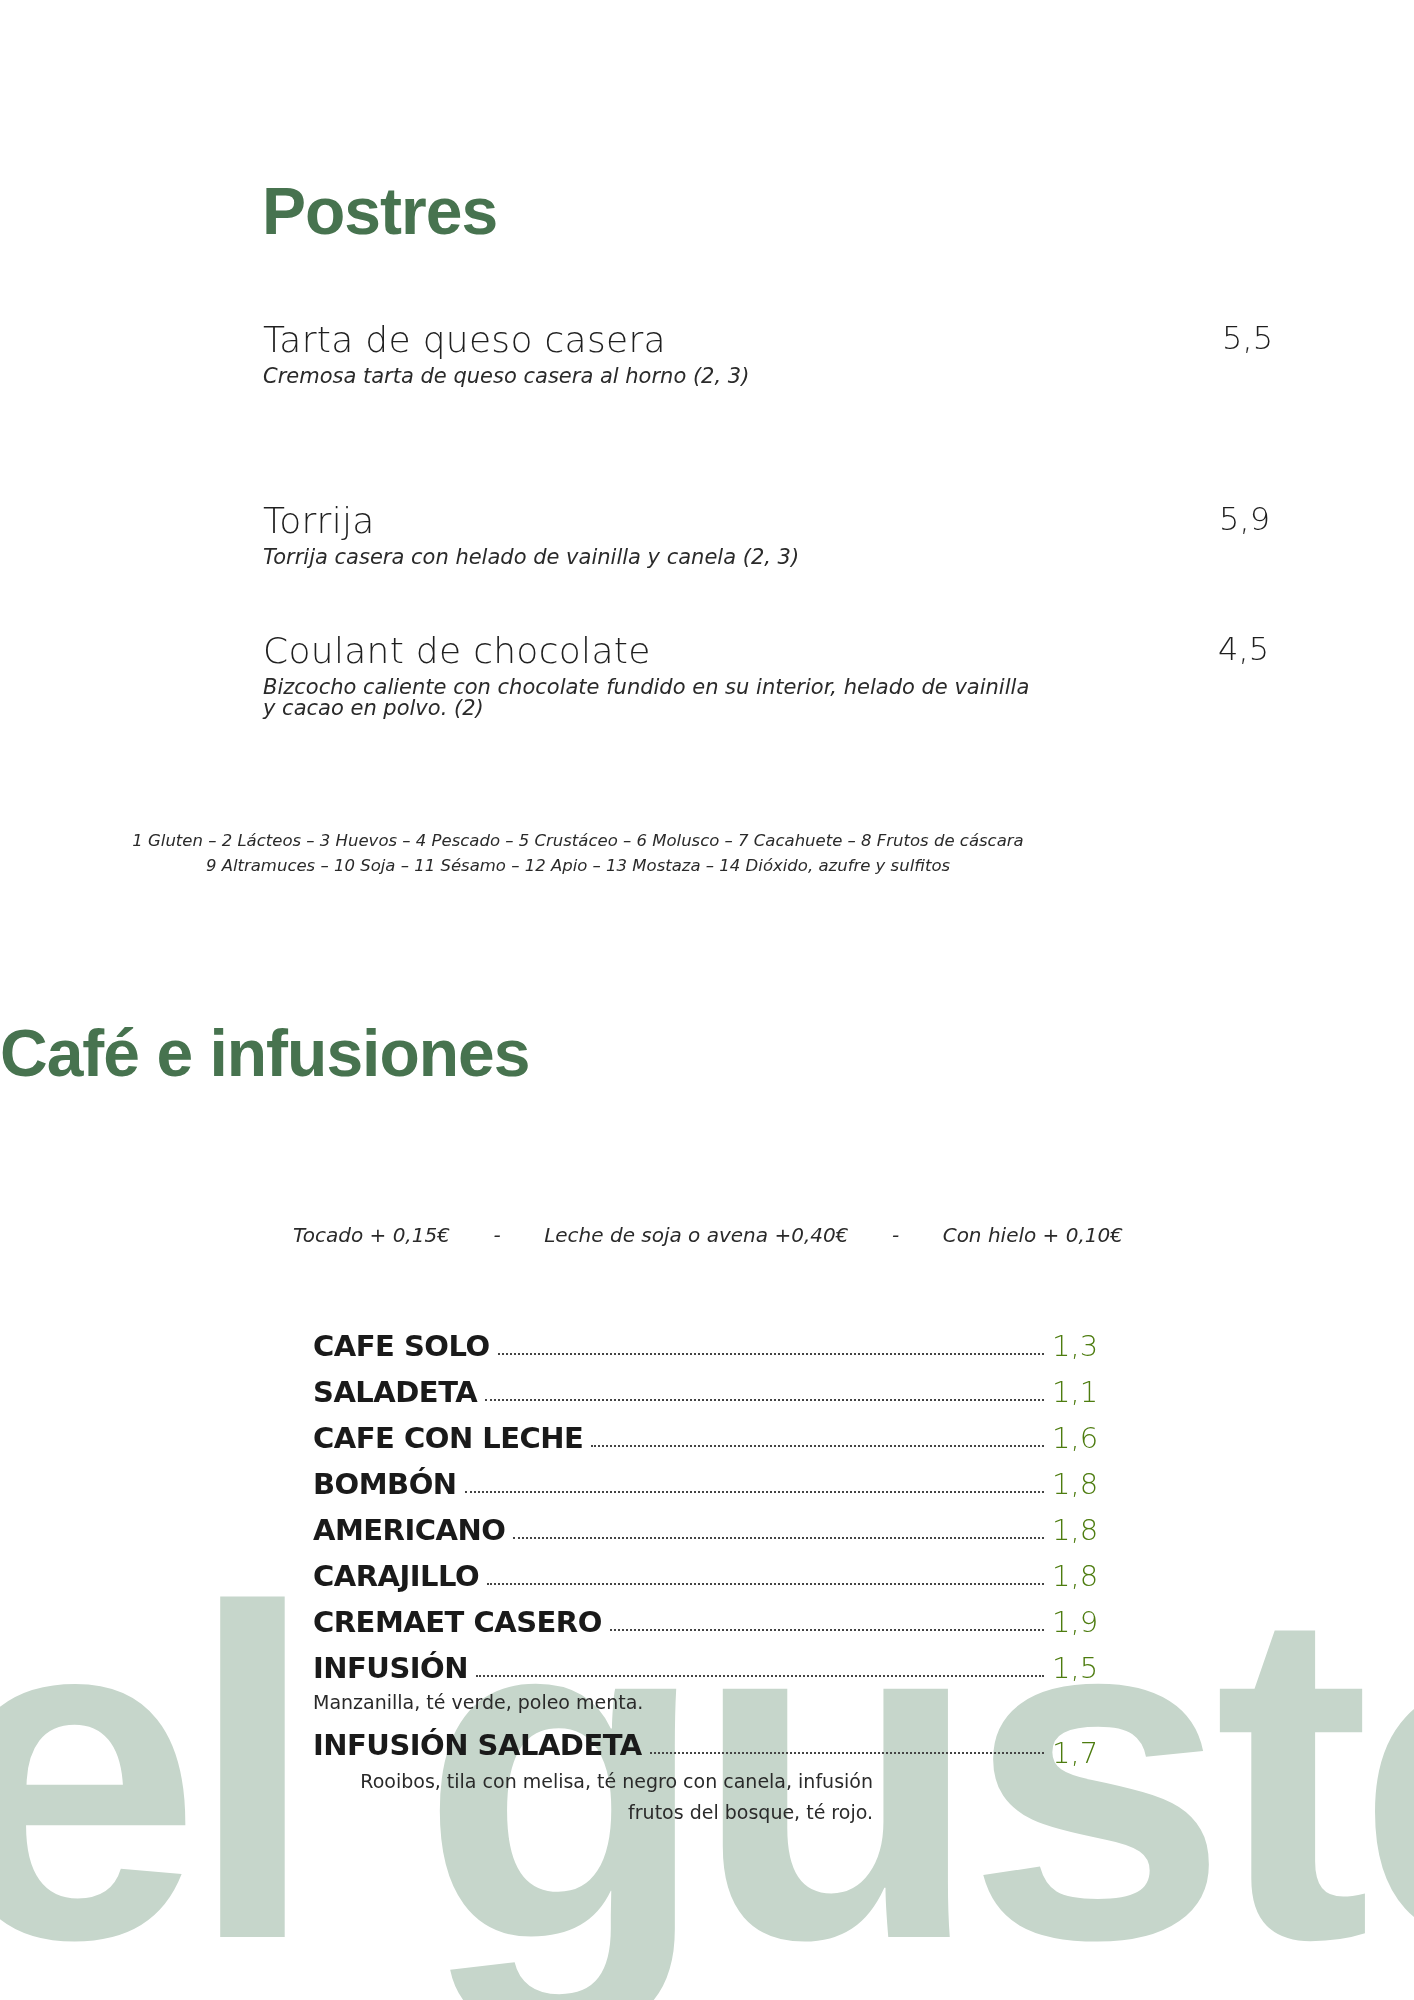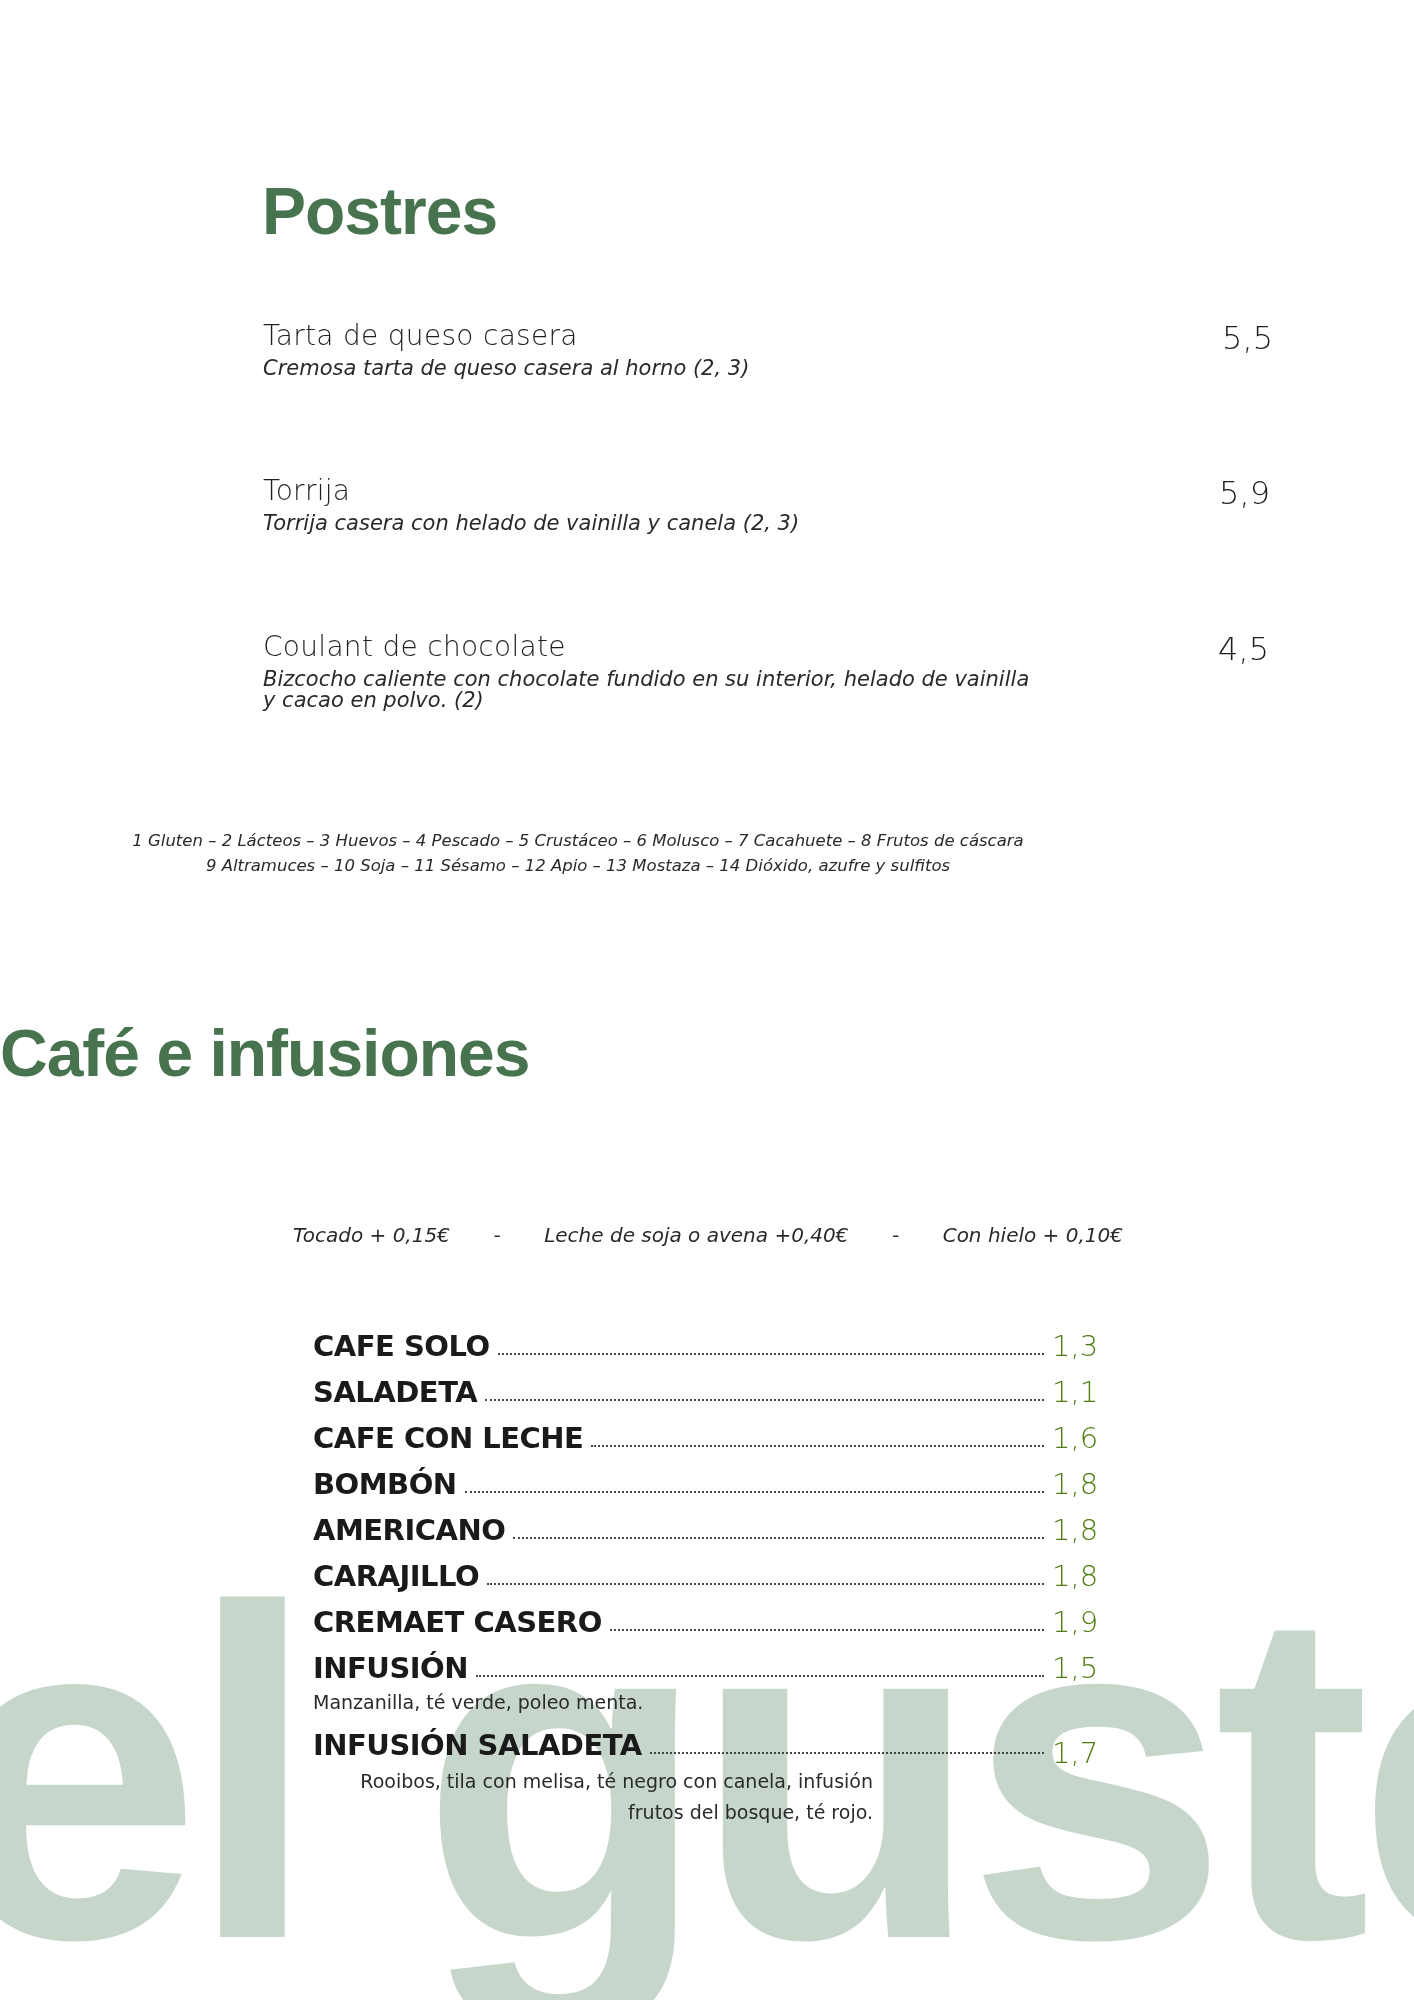--- a/index.html
+++ b/index.html
@@ -42,21 +42,21 @@
     }
     .title-postres { left: 262px; top: 178px; font-size: 66px; }
     .title-cafe { left: 0; width: 1414px; text-align: left; top: 1020px; font-size: 66px; }
 
     .dessert {
       position: absolute;
       left: 263px;
       width: 1010px;
     }
     .dessert-name {
-      font-size: 28px;
+      font-size: 36px;
       font-weight: 300;
       line-height: 1;
       color: #1f1f1f;
       letter-spacing: 0.3px;
     }
     .dessert-desc {
       font-size: 21px;
       font-style: italic;
       color: #2a2a2a;
       line-height: 21px;
@@ -146,21 +146,21 @@
 <div class="content">
 
   <h1 class="section-title title-postres">Postres</h1>
 
   <div class="dessert" style="top:322px;">
     <div class="dessert-name">Tarta de queso casera</div>
     <div class="dessert-desc">Cremosa tarta de queso casera al horno (2, 3)</div>
     <div class="dessert-price" style="right:0;">5,5</div>
   </div>
 
-  <div class="dessert" style="top:477px;">
+  <div class="dessert" style="top:503px;">
     <div class="dessert-name">Torrija</div>
     <div class="dessert-desc">Torrija casera con helado de vainilla y canela (2, 3)</div>
     <div class="dessert-price" style="right:3px;">5,9</div>
   </div>
 
   <div class="dessert" style="top:633px;">
     <div class="dessert-name">Coulant de chocolate</div>
     <div class="dessert-desc">Bizcocho caliente con chocolate fundido en su interior, helado de vainilla y cacao en polvo. (2)</div>
     <div class="dessert-price" style="right:4px;">4,5</div>
   </div>

